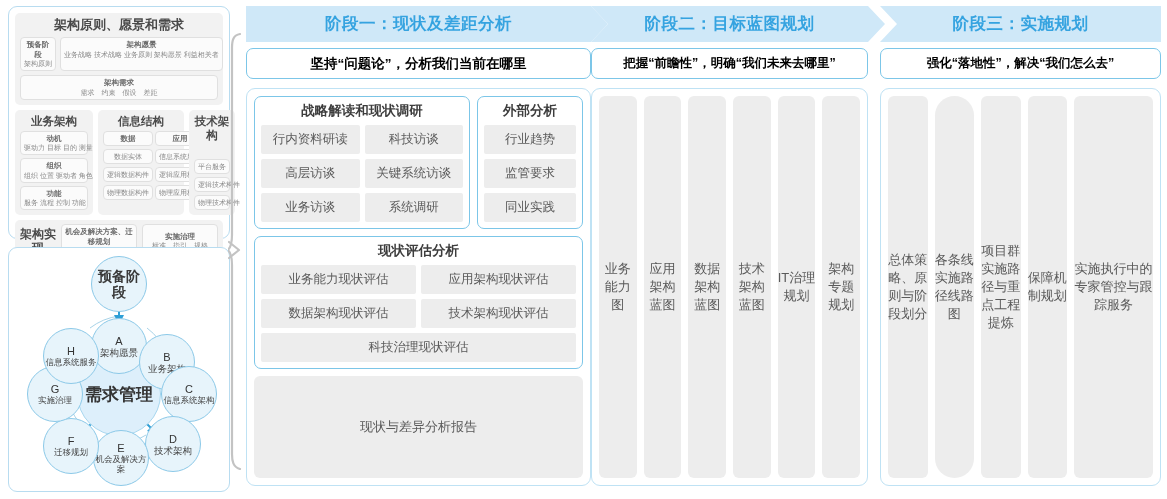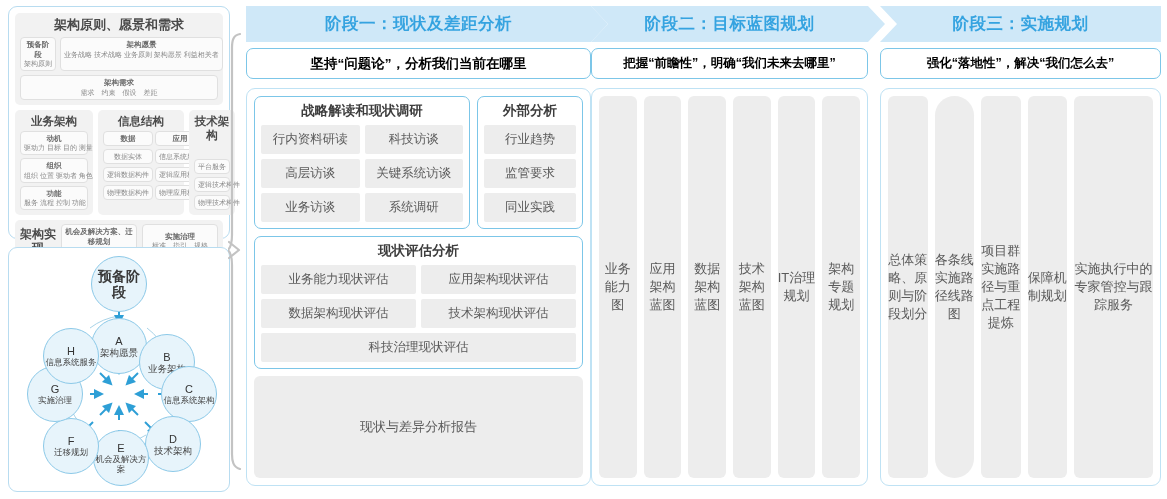--- a/index.html
+++ b/index.html
@@ -292,20 +292,23 @@
           <line x1="65" y1="140" x2="56" y2="140" stroke="#2e9fd6" stroke-width="2" marker-end="url(#ah)"></line>
           <line x1="75" y1="140" x2="84" y2="140" stroke="#2e9fd6" stroke-width="2" marker-end="url(#ah)"></line>
           <line x1="78" y1="112" x2="69" y2="103" stroke="#2e9fd6" stroke-width="2" marker-end="url(#ah)"></line>
           <line x1="85" y1="119" x2="94" y2="128" stroke="#2e9fd6" stroke-width="2" marker-end="url(#ah)"></line>
         </svg>
 
         <div class="node prep" style="left:76px; top:2px;">
           <div class="nm">预备阶段</div>
         </div>
 
+        <div class="node center" style="left:62px; top:98px;">
+          <div class="nm">需求管理</div>
+        </div>
 
         <div class="node r" style="left:76px; top:64px;">
           <div class="letter">A</div>
           <div class="nm">架构愿景</div>
         </div>
         <div class="node r" style="left:124px; top:80px;">
           <div class="letter">B</div>
           <div class="nm">业务架构</div>
         </div>
         <div class="node r" style="left:146px; top:112px;">

